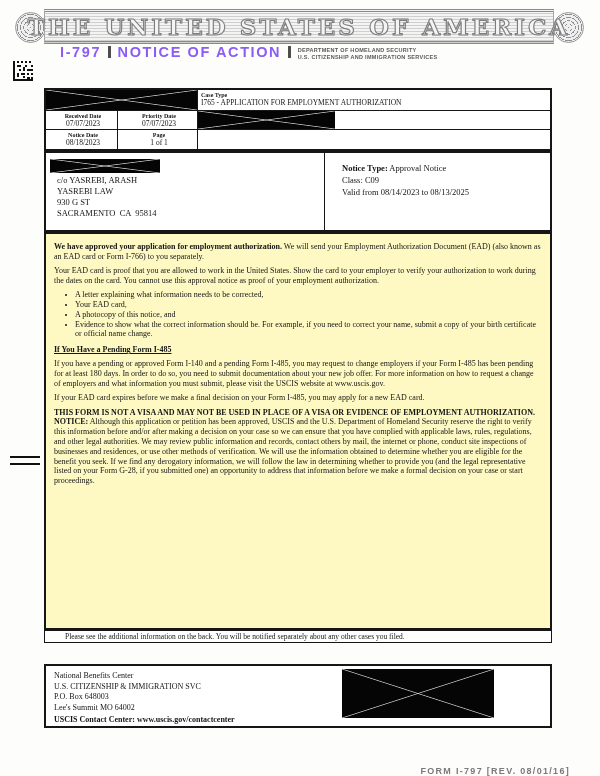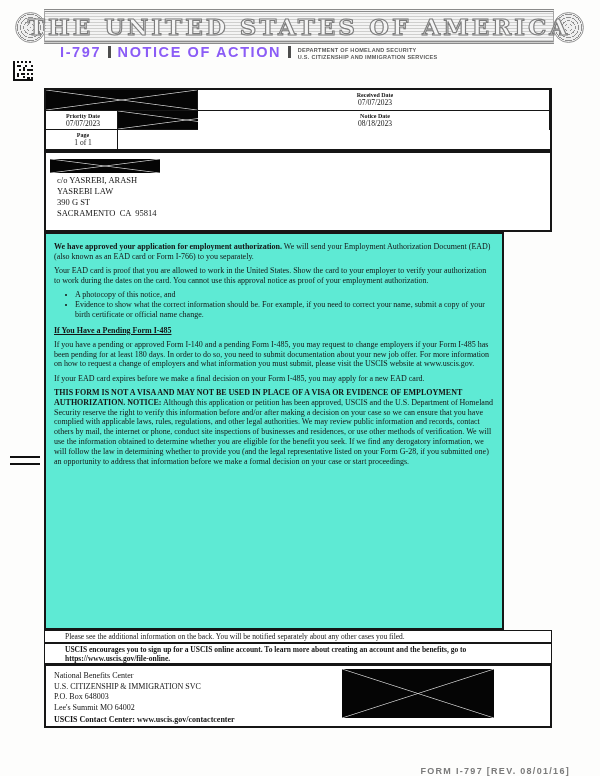--- a/index.html
+++ b/index.html
@@ -95,22 +95,22 @@
   .addr-lines div { font-size:8.5px; line-height:11px; white-space:pre; }
   .addr-right {
     flex:1; border-left:1.5px solid #161616;
     padding:9px 0 0 17px; box-sizing:border-box;
   }
   .addr-right div { font-size:8.5px; line-height:12px; white-space:pre; }
   .bold { font-weight:bold; }
 
   
   .body-box {
-    position:absolute; left:44px; top:232px; width:460px; height:398px;
-    box-sizing:border-box; border:2px solid #161616; background:#5eead4;
+    position:absolute; left:44px; top:232px; width:508px; height:398px;
+    box-sizing:border-box; border:2px solid #161616; background:#fef9c3;
     padding:8px 9px 0 8px; font-size:8px; line-height:9.8px;
   }
   .body-box p { margin:0 0 4.5px 0; }
   .body-box ul { margin:0 0 4px 0; padding:0; list-style:none; }
   .body-box li { position:relative; padding-left:21px; }
   .body-box li::before {
     content:""; position:absolute; left:11px; top:4px;
     width:2.2px; height:2.2px; border-radius:50%; background:#151515;
   }
   .h-i485 { font-weight:bold; text-decoration:underline; margin:6px 0 4.5px 0; }
@@ -191,20 +191,24 @@
         <rect x="14" y="12" width="2" height="2" fill="#111"></rect>
       <rect x="10" y="15" width="2" height="2" fill="#111"></rect>
         <rect x="14" y="16" width="3" height="2" fill="#111"></rect>
     </svg>
   </div>
 
   <div class="case-table">
     <div class="cell span2 br bb">
       <div class="redacted r1c1-redact"></div>
     </div>
+    <div class="cell bb">
+      <span class="lbl">Case Type</span>
+      <span class="val">I765 - APPLICATION FOR EMPLOYMENT AUTHORIZATION</span>
+    </div>
 
     <div class="cell br bb">
       <span class="lbl">Received Date</span>
       <span class="val">07/07/2023</span>
     </div>
     <div class="cell br bb">
       <span class="lbl">Priority Date</span>
       <span class="val">07/07/2023</span>
     </div>
     <div class="cell bb">
@@ -221,44 +225,50 @@
     </div>
     <div class="cell"></div>
   </div>
 
   <div class="addr-box">
     <div class="addr-left">
       <div class="redacted addr-redact"></div>
       <div class="addr-lines">
         <div>c/o YASREBI, ARASH</div>
         <div>YASREBI LAW</div>
-        <div>390 G ST</div>
+        <div>930 G ST</div>
         <div>SACRAMENTO  CA  95814</div>
       </div>
+    </div>
+    <div class="addr-right">
+      <div><span class="bold">Notice Type:</span><span> Approval Notice</span></div>
+      <div>Class: C09</div>
+      <div>Valid from 08/14/2023 to 08/13/2025</div>
     </div>
   </div>
 
   <div class="body-box">
     <p><span class="bold">We have approved your application for employment authorization.</span><span> We will send your Employment Authorization Document (EAD) (also known as an EAD card or Form I-766) to you separately.</span></p>
     <p>Your EAD card is proof that you are allowed to work in the United States. Show the card to your employer to verify your authorization to work during the dates on the card. You cannot use this approval notice as proof of your employment authorization.</p>
     <ul>
+      <li>A letter explaining what information needs to be corrected,</li>
+      <li>Your EAD card,</li>
       <li>A photocopy of this notice, and</li>
       <li>Evidence to show what the correct information should be. For example, if you need to correct your name, submit a copy of your birth certificate or official name change.</li>
     </ul>
     <div class="h-i485">If You Have a Pending Form I-485</div>
     <p>If you have a pending or approved Form I-140 and a pending Form I-485, you may request to change employers if your Form I-485 has been pending for at least 180 days. In order to do so, you need to submit documentation about your new job offer. For more information on how to request a change of employers and what information you must submit, please visit the USCIS website at www.uscis.gov.</p>
     <p>If your EAD card expires before we make a final decision on your Form I-485, you may apply for a new EAD card.</p>
     <p><span class="bold">THIS FORM IS NOT A VISA AND MAY NOT BE USED IN PLACE OF A VISA OR EVIDENCE OF EMPLOYMENT AUTHORIZATION. NOTICE:</span><span> Although this application or petition has been approved, USCIS and the U.S. Department of Homeland Security reserve the right to verify this information before and/or after making a decision on your case so we can ensure that you have complied with applicable laws, rules, regulations, and other legal authorities. We may review public information and records, contact others by mail, the internet or phone, conduct site inspections of businesses and residences, or use other methods of verification. We will use the information obtained to determine whether you are eligible for the benefit you seek. If we find any derogatory information, we will follow the law in determining whether to provide you (and the legal representative listed on your Form G-28, if you submitted one) an opportunity to address that information before we make a formal decision on your case or start proceedings.</span></p>
   </div>
 
   <div class="margin-mark" style="top:456px;"></div>
   <div class="margin-mark" style="top:463px;"></div>
 
   <div class="note-box please-box">Please see the additional information on the back. You will be notified separately about any other cases you filed.</div>
-  <div class="note-box online-box">USCIS encourages you to sign up for a USCIS online account. To learn more about creating an account and the benefits, go to https://www.uscis.gov/file-online.</div>
 
   <div class="office-box">
     <div class="office-lines">
       <div>National Benefits Center</div>
       <div>U.S. CITIZENSHIP &amp; IMMIGRATION SVC</div>
       <div>P.O. Box 648003</div>
       <div>Lee's Summit MO 64002</div>
     </div>
     <div class="redacted office-redact"></div>
     <div class="contact-line">USCIS Contact Center: www.uscis.gov/contactcenter</div>

